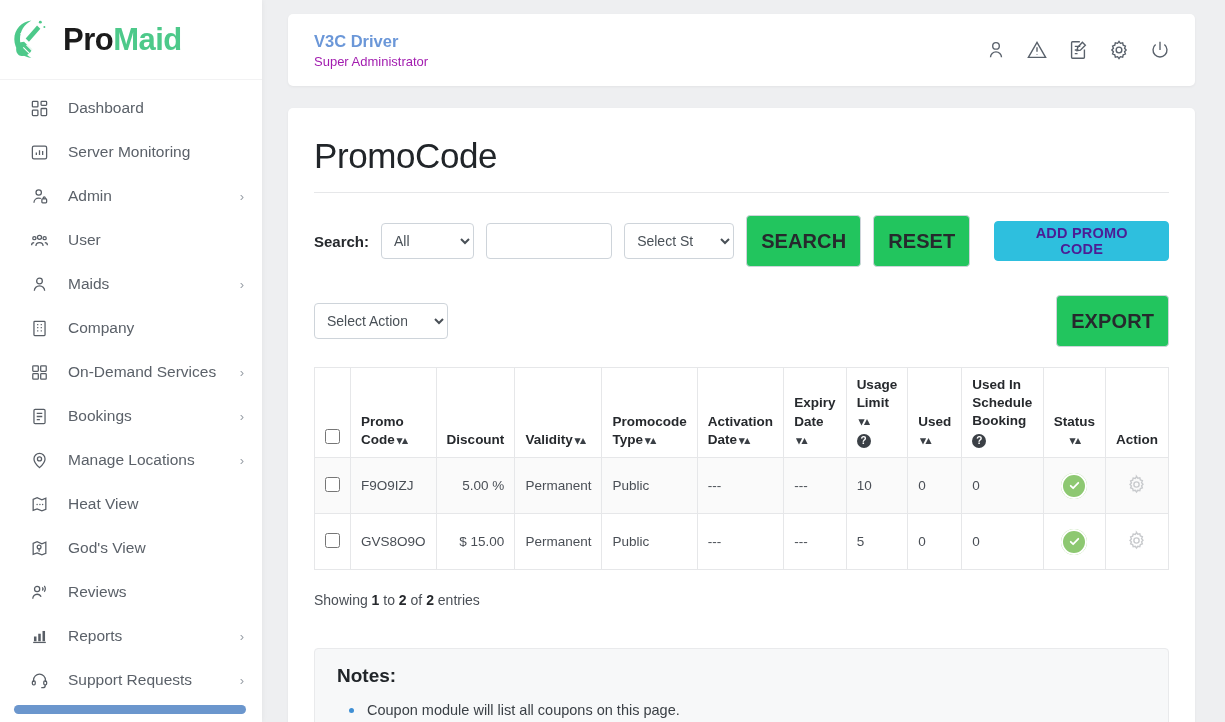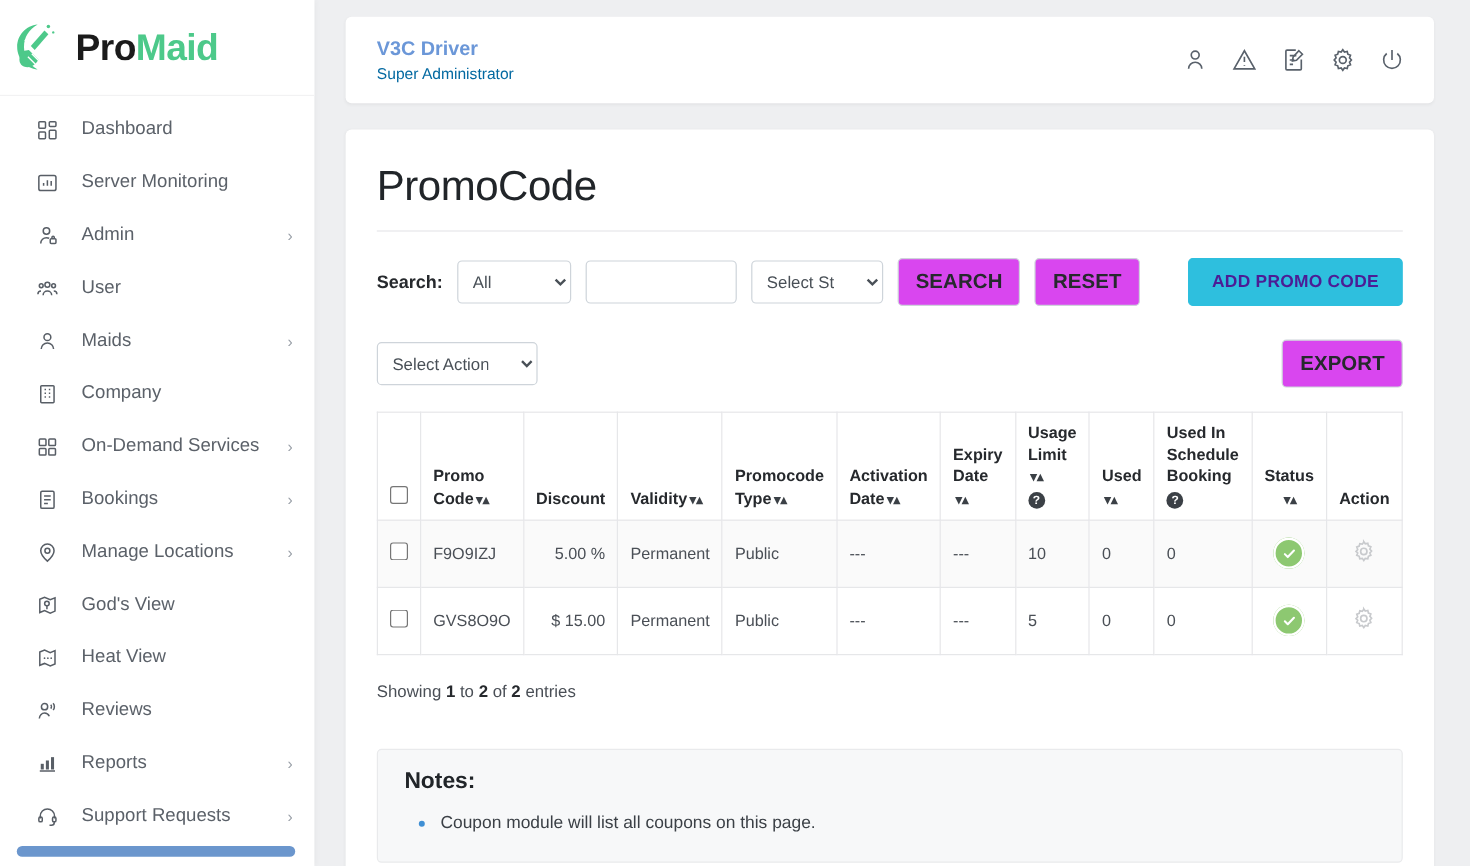--- a/index.html
+++ b/index.html
@@ -69,21 +69,21 @@
   .topbar {
     background: #fff;
     border-radius: 5px;
     height: 72px;
     display: flex; align-items: center;
     padding: 0 24px 0 26px;
     box-shadow: 0 1px 3px rgba(0,0,0,.05);
   }
   .topbar-titles { flex: 1 1 auto; }
   .topbar-name { color: #6b97d8; font-size: 16.5px; font-weight: 600; line-height: 1.25; }
-  .topbar-role { color: #0369a1; font-size: 13px; margin-top: 2px; }
+  .topbar-role { color: #a21caf; font-size: 13px; margin-top: 2px; }
   .topbar-icons { display: flex; align-items: center; gap: 19px; }
   .tb-icon { width: 22px; height: 22px; color: #59616b; cursor: pointer; display: block; }
   .tb-icon svg { width: 22px; height: 22px; display: block; }
 
   .card {
     background: #fff;
     border-radius: 5px;
     margin-top: 22px;
     padding: 24px 26px 16px 26px;
     box-shadow: 0 1px 3px rgba(0,0,0,.05);
@@ -111,27 +111,27 @@
     color: #495057;
     padding: 0 8px;
     outline: none;
   }
   select.ctl { padding-right: 24px; cursor: pointer; }
   #sel-all { width: 95px; }
   #txt-search { width: 126px; }
   #sel-status { width: 110px; }
   #sel-action { width: 134px; }
   .btn {
-    height: 40px;
+    height: 52px;
     padding: 0 14px;
     border: 1px solid #ced4da;
     border-radius: 4px;
-    background: #d946ef;
+    background: #22c55e;
     color: #26292d;
-    font-size: 17px;
+    font-size: 20px;
     font-weight: 700;
     font-family: "Liberation Sans", sans-serif;
     cursor: pointer;
     letter-spacing: .1px;
   }
   .btn-primary {
     background: #2ebfde;
     border: 1px solid #2ebfde;
     color: #4c1d95;
     height: 40px;
@@ -355,38 +355,38 @@
             </svg>
         </span>
         <span class="nav-label">Manage Locations</span>
         <span class="nav-caret">›</span>
       </div>
 
       <div class="nav-item">
         <span class="nav-icon">
           <svg viewBox="0 0 24 24" fill="none" stroke="currentColor" stroke-width="1.6">
               <path d="M4 5.5l5-2 6 2.6 5-2.1v14l-5 2.1-6-2.6-5 2v-14z"></path>
-              <circle cx="11.5" cy="10" r="2.4"></circle>
-              <path d="M11.5 12.4V16"></path>
-            </svg>
-        </span>
-        <span class="nav-label">God's View</span>
-        <span class="nav-caret"></span>
-      </div>
-
-      <div class="nav-item">
-        <span class="nav-icon">
-          <svg viewBox="0 0 24 24" fill="none" stroke="currentColor" stroke-width="1.6">
-              <path d="M4 5.5l5-2 6 2.6 5-2.1v14l-5 2.1-6-2.6-5 2v-14z"></path>
               <circle cx="9" cy="12" r=".9" fill="currentColor" stroke="none"></circle>
               <circle cx="12.5" cy="12" r=".9" fill="currentColor" stroke="none"></circle>
               <circle cx="16" cy="12" r=".9" fill="currentColor" stroke="none"></circle>
             </svg>
         </span>
         <span class="nav-label">Heat View</span>
+        <span class="nav-caret"></span>
+      </div>
+
+      <div class="nav-item">
+        <span class="nav-icon">
+          <svg viewBox="0 0 24 24" fill="none" stroke="currentColor" stroke-width="1.6">
+              <path d="M4 5.5l5-2 6 2.6 5-2.1v14l-5 2.1-6-2.6-5 2v-14z"></path>
+              <circle cx="11.5" cy="10" r="2.4"></circle>
+              <path d="M11.5 12.4V16"></path>
+            </svg>
+        </span>
+        <span class="nav-label">God's View</span>
         <span class="nav-caret"></span>
       </div>
 
       <div class="nav-item">
         <span class="nav-icon">
           <svg viewBox="0 0 24 24" fill="none" stroke="currentColor" stroke-width="1.6">
               <circle cx="9" cy="7.5" r="3.3"></circle>
               <path d="M3.5 20c0-3.3 2.5-5.8 5.5-5.8 2.2 0 4.1 1.3 5 3.3"></path>
               <path d="M15.5 5.5c1 1 1 3 0 4M18 3.8c1.8 1.8 1.8 5.4 0 7.2"></path>
             </svg>

